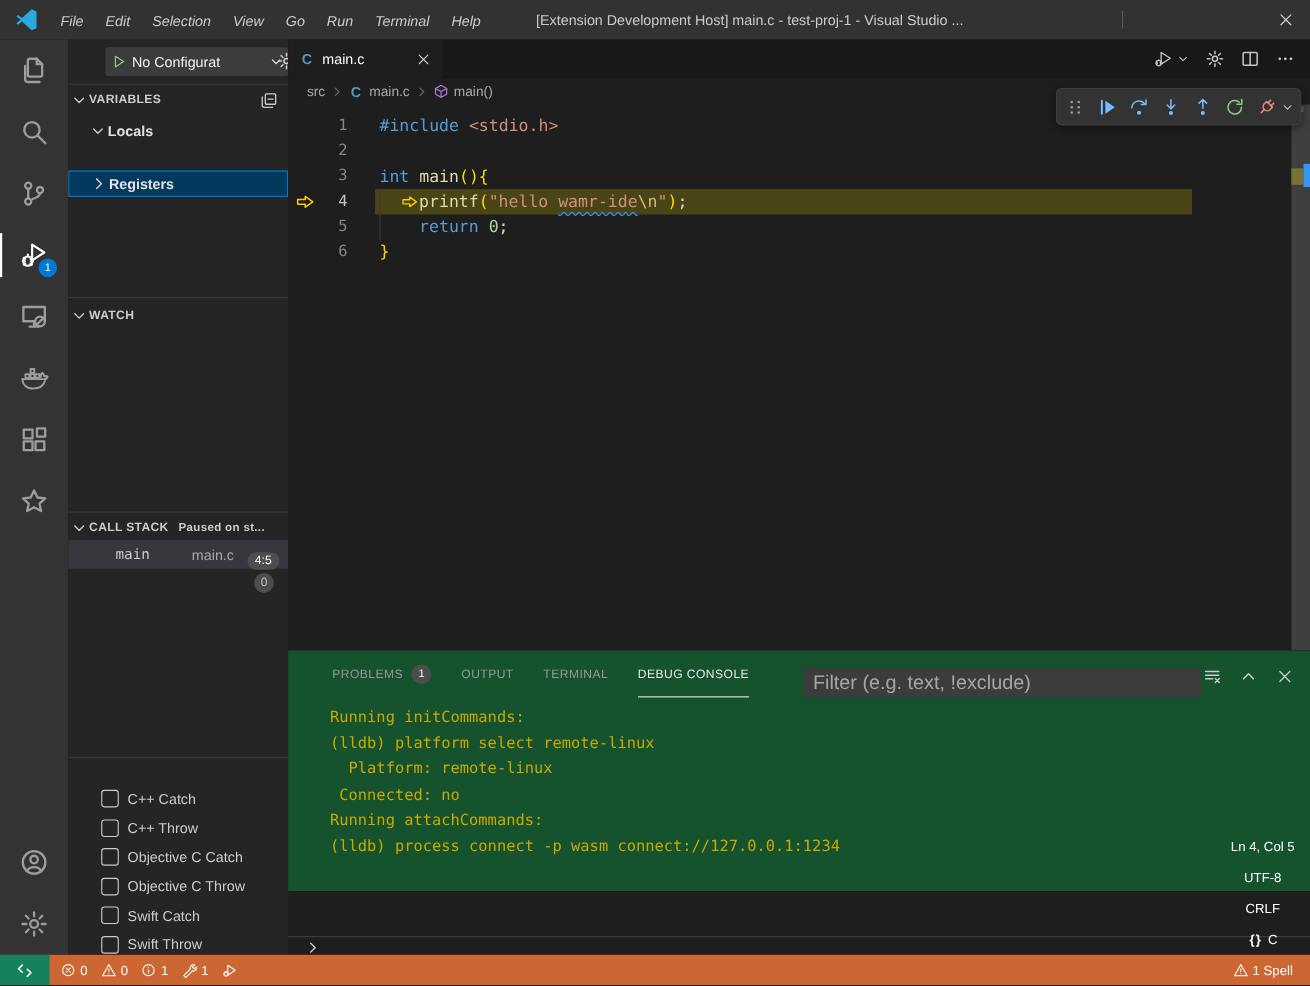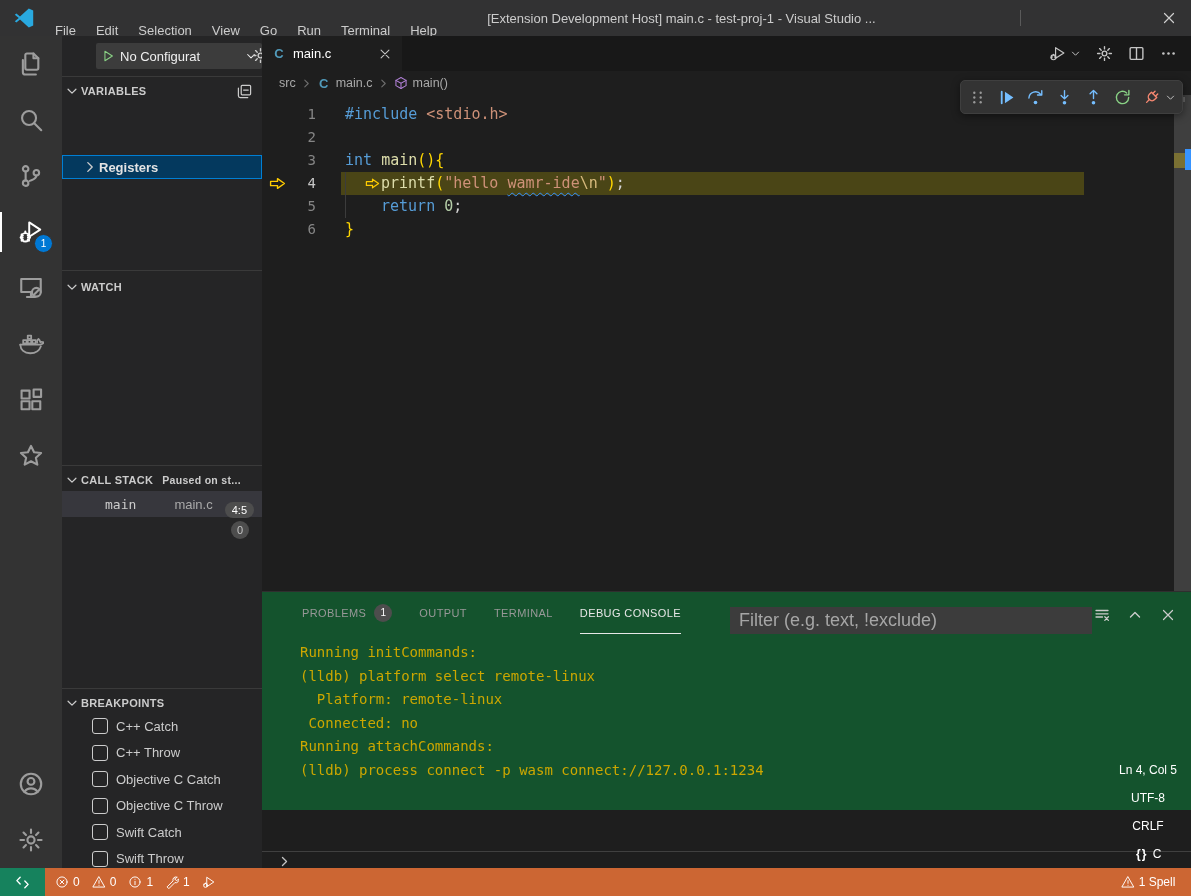--- a/index.html
+++ b/index.html
@@ -7,21 +7,21 @@
        font-family:"Liberation Sans","DejaVu Sans",sans-serif;color:#ccc;font-size:13px;
        -webkit-font-smoothing:antialiased;}
   .ic{display:inline-flex;align-items:center;justify-content:center;flex:none;}
   .ic svg{width:100%;height:100%;display:block;}
   .s11{width:11px;height:11px}.s12{width:12px;height:12px}.s14{width:14px;height:14px}
   .s15{width:15px;height:15px}.s16{width:16px;height:16px}.s17{width:17px;height:17px}.s26{width:26px;height:26px}
 
   
   .titlebar{position:absolute;left:0;top:0;right:0;height:36px;background:#323233;display:flex;align-items:center;color:#cccccc;}
   .logo{width:20px;height:20px;margin:0 11px 0 14px;}
-  .menu-item{padding:12px 10px;height:36px;display:flex;align-items:center;}
+  .menu-item{padding:1px 10px;height:36px;display:flex;align-items:center;font-style:italic;}
   .tb-title{flex:1;text-align:center;white-space:nowrap;overflow:hidden;color:#cccccc;}
   .win-controls{display:flex;align-items:center;height:36px;}
   .win-btn{width:33px;height:36px;display:flex;align-items:center;justify-content:center;color:#cfcfcf;}
   .win-btn.wide{width:44px;}
   .win-divider{width:1px;height:16px;background:#5a5a5a;margin:0 5px;}
 
   
   .activitybar{position:absolute;left:0;top:36px;width:62px;bottom:28px;background:#333333;display:flex;flex-direction:column;align-items:center;}
   .act-item{width:62px;height:56px;display:flex;align-items:center;justify-content:center;color:#9d9d9d;position:relative;}
   .act-item.active{color:#ffffff;}
@@ -315,29 +315,29 @@
           <svg viewBox="0 0 16 16" fill="none" stroke="currentColor" stroke-width="1.4" stroke-linecap="round" stroke-linejoin="round">
             <path d="M3.5 6 8 10.5 12.5 6"></path>
           </svg>
         </span>
       <span class="ttl">CALL STACK</span>
       <span class="cs-status">Paused on st...</span>
     </div>
     <div id="callstack-rows"></div>
 
     <div class="sb-sep" style="top:652px"></div>
-    <div class="sec-hdr" style="top:656px">
-      <span class="ic s14">
+    <div id="bp-rows"></div>
+  <div class="tree-row" style="top: 71px;">
+        <span class="ic s14">
           <svg viewBox="0 0 16 16" fill="none" stroke="currentColor" stroke-width="1.4" stroke-linecap="round" stroke-linejoin="round">
             <path d="M3.5 6 8 10.5 12.5 6"></path>
           </svg>
         </span>
-      <span class="ttl">BREAKPOINTS</span>
-    </div>
-    <div id="bp-rows"></div>
+        <span class="lbl">Locals</span>
+      </div>
       <div class="tree-row selected" style="top: 119px;">
         <span class="ic s14">
           <svg viewBox="0 0 16 16" fill="none" stroke="currentColor" stroke-width="1.6" stroke-linecap="round" stroke-linejoin="round">
             <path d="M5.5 3 10.5 8 5.5 13"></path>
           </svg>
         </span>
         <span class="lbl">Registers</span>
       </div>
       <div class="cs-row" style="top: 455px;">
         <span class="cs-fn">main</span>

